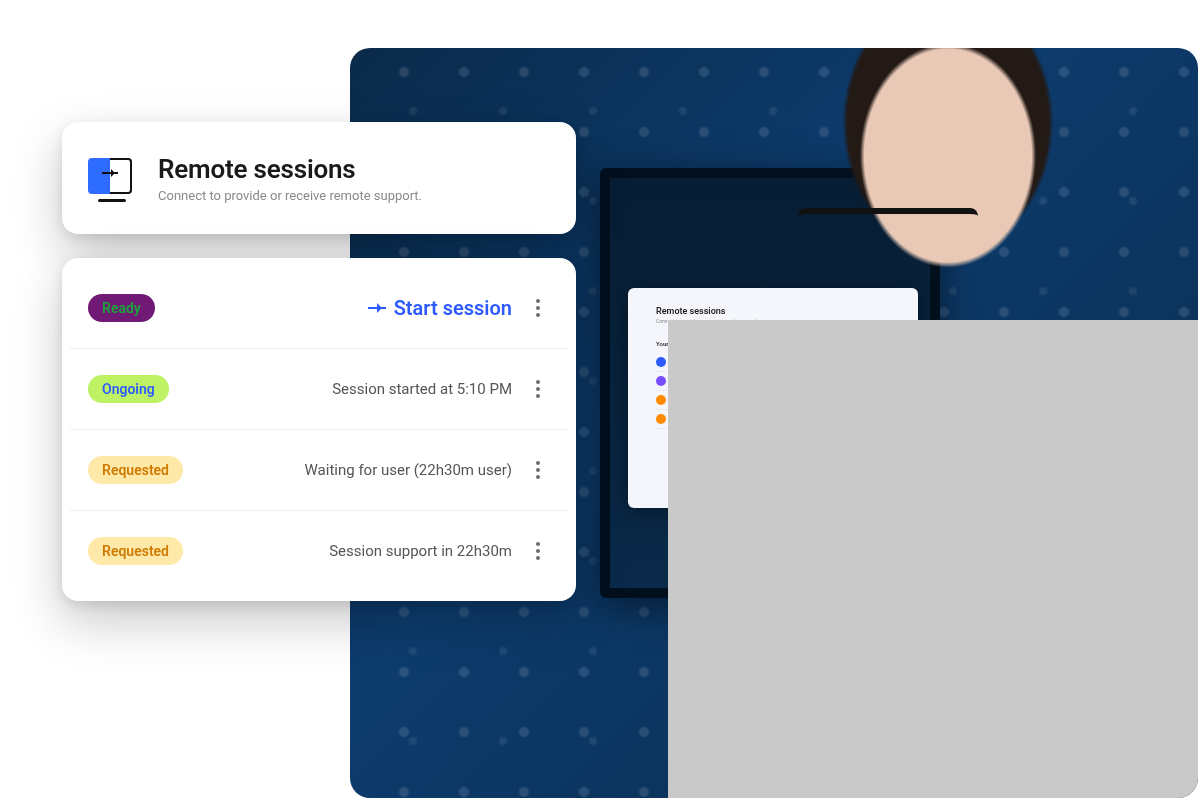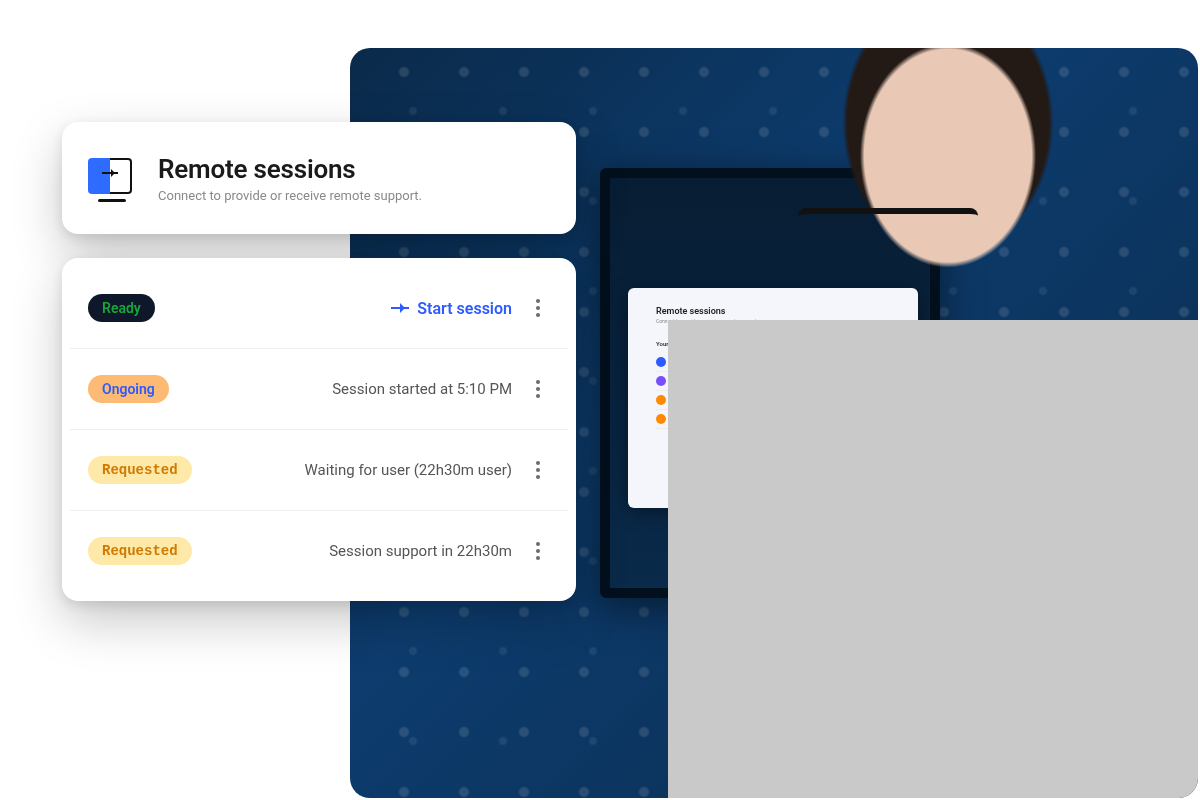--- a/index.html
+++ b/index.html
@@ -96,33 +96,33 @@
     padding: 26px 18px;
     border-bottom: 1px solid #efefef;
   }
   .session-row:last-child { border-bottom: none; }
   .badge {
     font-size: 14px; font-weight: 600;
     padding: 6px 14px;
     border-radius: 999px;
     flex: 0 0 auto;
   }
-  .badge.ready     { background:#0f172a; color:#1aa53b; }
-  .badge.ongoing   { background:#fdba74; color:#2d5bff; }
-  .badge.requested { background:#ffe9a8; color:#d07a00;font-family:Liberation Mono, monospace; }
+  .badge.ready     { background:#701a75; color:#1aa53b; }
+  .badge.ongoing   { background:#bef264; color:#2d5bff; }
+  .badge.requested { background:#ffe9a8; color:#d07a00; }
 
   .row-text {
     margin-left:auto;
     font-size:15px; color:#555;
     text-align:right;
   }
   .start-link {
     margin-left:auto;
     display:flex; align-items:center; gap:8px;
-    font-size:16px; font-weight:600; color:#2d5bff;
+    font-size:20px; font-weight:600; color:#2d5bff;
     cursor:pointer;
   }
   .start-link .arrow-icon{width:18px;height:2px;background:#2d5bff;position:relative;}
   .start-link .arrow-icon::after{content:"";position:absolute;right:-1px;top:-4px;border:5px solid transparent;border-left-color:#2d5bff;}
 
   .kebab {
     width:24px; display:flex; flex-direction:column; align-items:center; gap:3px;
     margin-left:14px; cursor:pointer;
   }
   .kebab span{width:4px;height:4px;background:#6b6b6b;border-radius:50%;}

